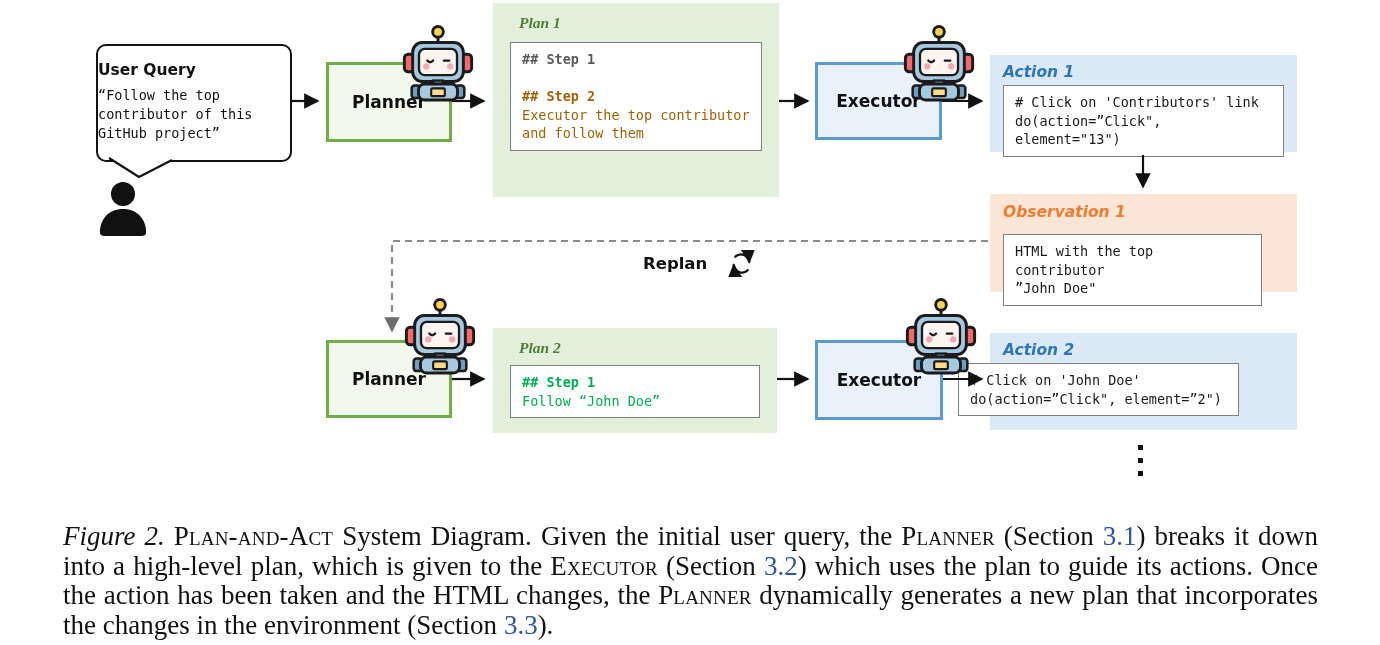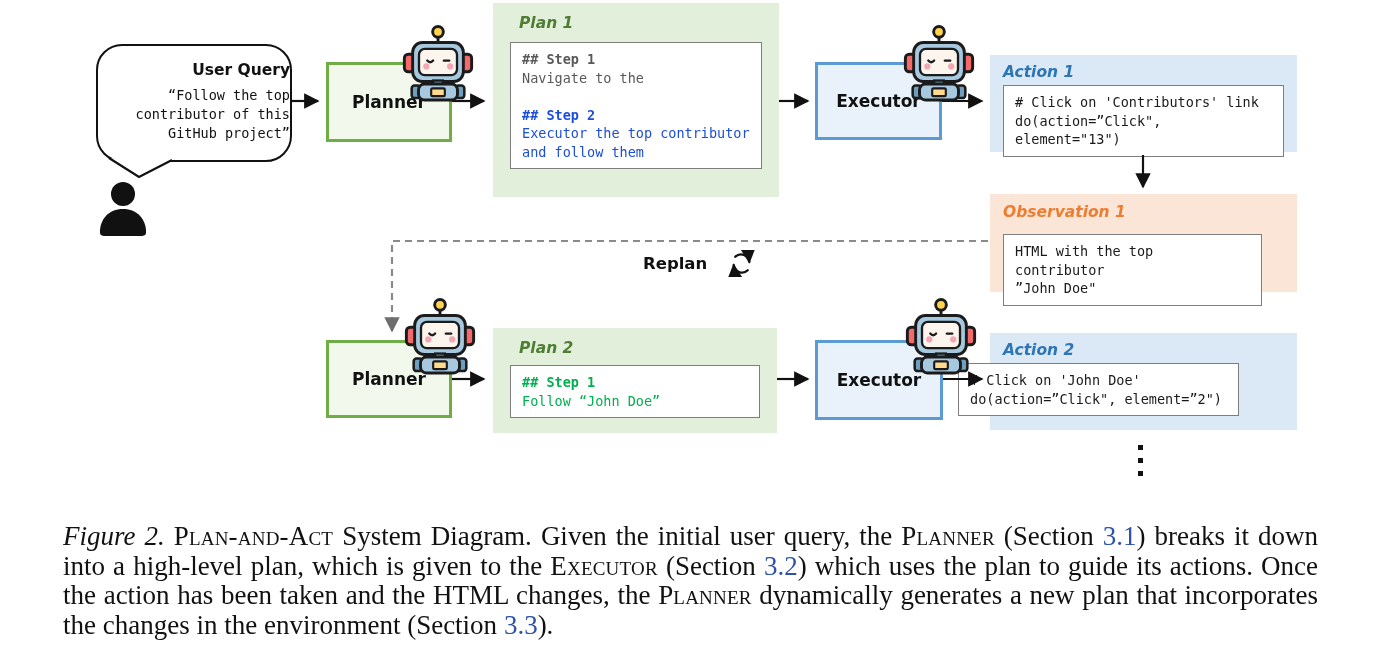--- a/index.html
+++ b/index.html
@@ -2,21 +2,21 @@
 <html><head>
 <meta charset="utf-8">
 <style>
   html,body{margin:0;padding:0;background:#fff;}
   .stage{position:relative;width:1380px;height:645px;background:#ffffff;
          font-family:"DejaVu Sans",sans-serif;color:#111;overflow:hidden;}
   .abs{position:absolute;}
 
   
   .bubble{left:96px;top:44px;width:192px;height:114px;border:2.2px solid #111;
-          border-radius:26px;background:#fff;text-align:right;z-index:2;}
+          border-radius:10px;background:#fff;text-align:left;z-index:2;}
   .bubble-title{font-weight:bold;font-size:15.5px;padding-top:15px;}
   .bubble-text{font-family:"DejaVu Sans Mono",monospace;font-size:13.5px;line-height:19px;margin-top:7px;}
   .tail{left:106px;top:156px;z-index:3;}
 
   
   .node{display:flex;align-items:center;justify-content:center;font-weight:bold;
         font-size:17px;box-sizing:border-box;}
   .node.green{border:3px solid #70ad47;background:#f2f8ec;}
   .node.blue{border:3px solid #5b9bd5;background:#e9f1fb;}
   .planner1{left:326px;top:62px;width:126px;height:80px;}
@@ -25,27 +25,27 @@
   .executor2{left:815px;top:340px;width:128px;height:80px;}
 
   .robot{width:72px;height:78px;z-index:4;}
 
   
   .panel{box-sizing:border-box;}
   .panel-title{font-style:italic;font-weight:bold;font-size:15.5px;}
   .p-green{background:#e2efda;}
   .p-blue{background:#dbe9f6;}
   .p-orange{background:#fbe5d6;}
-  .t-green{color:#4e7e33;}
+  .t-green{color:#4e7e33;font-family:Liberation Serif, serif;}
   .t-blue{color:#2e75b6;}
   .t-orange{color:#ed7d31;}
   .codebox{position:absolute;background:#fff;border:1.5px solid #7f7f7f;
            font-family:"DejaVu Sans Mono",monospace;font-size:13.5px;line-height:18.5px;
            padding:7px 11px;color:#1a1a1a;box-sizing:border-box;}
-  .gray{color:#595959;} .red{color:#1d4ed8;} .greentxt{color:#00b050;}
+  .gray{color:#595959;} .red{color:#a16207;} .greentxt{color:#00b050;}
   .bold{font-weight:bold;}
   .blank{height:18.5px;}
 
   .plan1{left:493px;top:3px;width:286px;height:194px;}
   .plan2{left:493px;top:328px;width:284px;height:105px;}
   .action1{left:990px;top:55px;width:307px;height:97px;}
   .obs1{left:990px;top:194px;width:307px;height:98px;}
   .action2{left:990px;top:333px;width:307px;height:97px;}
 
   .replan{left:643px;top:250px;display:flex;align-items:center;gap:21px;z-index:2;}
@@ -134,21 +134,20 @@
   </div>
   <svg class="abs robot" style="left:402px;top:24px" viewBox="0 0 72 80" xmlns="http://www.w3.org/2000/svg" xmlns:xlink="http://www.w3.org/1999/xlink">
     <use href="#robot-def" xlink:href="#robot-def"></use>
   </svg>
 
   <div class="abs panel p-green plan1">
     <div class="panel-title t-green" style="position:absolute;left:26px;top:11px">Plan 1</div>
   </div>
   <div class="codebox" style="left:510px;top:42px;width:252px">
     <div class="gray bold">## Step 1</div>
-    <div class="gray">Navigate to the</div>
     <div class="blank"></div>
     <div class="red bold">## Step 2</div>
     <div class="red">Executor the top contributor</div>
     <div class="red">and follow them</div>
   </div>
 
   <div class="abs node blue executor1">
     <span>Executor</span>
   </div>
   <svg class="abs robot" style="left:903px;top:24px" viewBox="0 0 72 80" xmlns="http://www.w3.org/2000/svg" xmlns:xlink="http://www.w3.org/1999/xlink">

